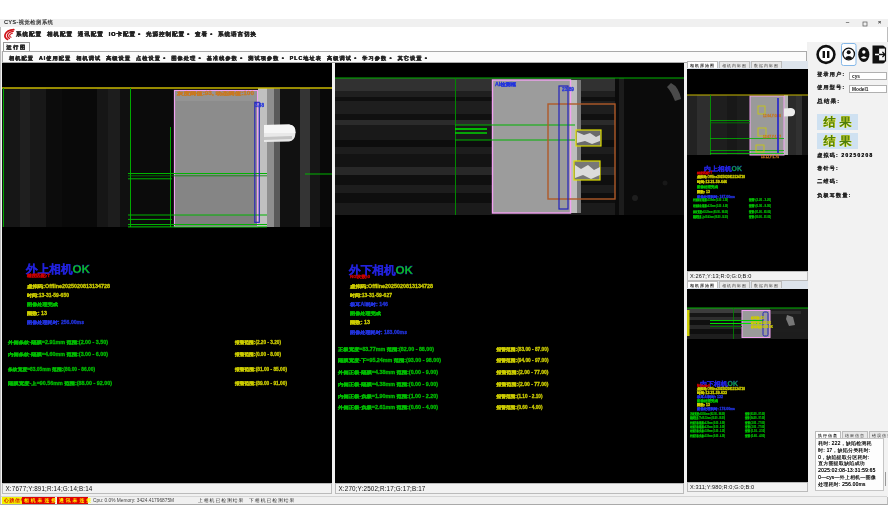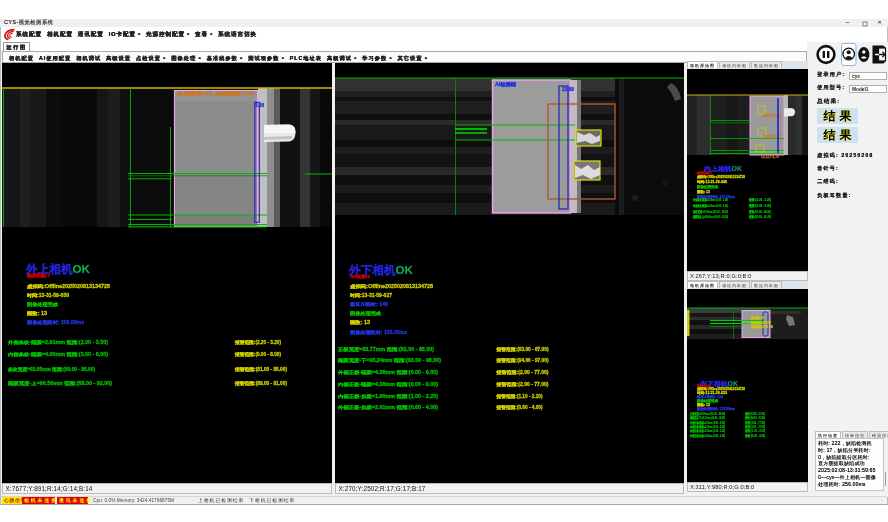--- a/index.html
+++ b/index.html
@@ -13,21 +13,21 @@
 #tab1{position:absolute;left:2px;top:0px;width:27px;height:9px;background:#fdfdfd;border:1px solid #9a9a9a;border-bottom:none;letter-spacing:1.6px;font-size:5.2px;font-weight:bold;color:#222;text-align:center;line-height:9px;}
 #toolbar{position:absolute;left:2px;top:51px;width:805px;height:12px;background:#fbfbfb;border:1px solid #aaa;letter-spacing:1.05px;font-size:5.2px;font-weight:bold;color:#222;white-space:nowrap;}
 .panel{position:absolute;background:#000;}
 .pstat{position:absolute;background:#f2f2f2;border:1px solid #bbb;color:#111;font-size:6.3px;letter-spacing:0.15px;line-height:9px;padding-left:2.5px;white-space:nowrap;}
 .rtabs{position:absolute;font-size:4px;color:#333;white-space:nowrap;width:121px;height:8px;background:#dde4ec;}
 .rtab{display:inline-block;height:7px;line-height:7px;padding:0 2px;letter-spacing:1px;background:#e8e8e8;border:1px solid #bbb;border-bottom:none;margin-right:1px;vertical-align:top;}
 .rtab.sel{background:#fff;font-weight:bold;}
 #sidebar{position:absolute;left:809px;top:42px;width:79px;height:455px;background:#f2f2f2;}
 .sblab{position:absolute;letter-spacing:1.1px;font-size:5.2px;font-weight:bold;color:#222;white-space:nowrap;}
 .sbinput{position:absolute;left:40px;width:38px;height:8px;background:#fff;border:1px solid #b0b0b0;font-size:4.8px;font-weight:bold;color:#222;line-height:7px;padding-left:2px;}
-.resbox{position:absolute;left:8px;width:41px;height:16px;background:#cfe1f1;color:#000000;font-weight:bold;font-size:12px;text-align:center;line-height:16px;letter-spacing:4px;text-indent:4px;}
+.resbox{position:absolute;left:8px;width:41px;height:16px;background:#cfe1f1;color:#4d7c0f;font-weight:bold;font-size:12px;text-align:center;line-height:16px;letter-spacing:4px;text-indent:4px;margin-top:6px;}
 #infotxt{position:absolute;left:6px;top:396px;width:69px;height:53px;background:#fdfdfd;border:1px solid #c5c5c5;letter-spacing:0.2px;font-size:5px;white-space:nowrap;overflow:hidden;line-height:6.8px;color:#111;padding:1px 0 0 2px;}
 #appstatus{position:absolute;left:1px;top:496px;width:886px;height:8px;background:#f0f0f0;border-top:1px solid #d5d5d5;font-size:4.8px;line-height:8px;white-space:nowrap;}
 .ast{position:absolute;top:0;height:7px;line-height:7px;padding:0 2px;font-weight:bold;letter-spacing:0.7px;}
 svg{display:block;}
 svg text{font-family:"Liberation Sans",sans-serif;}
 .menu,#toolbar,#tab1{text-shadow:0.35px 0 #222,-0.2px 0 #222;}
 .sblab{text-shadow:0.3px 0 #222;}
 #infotxt{text-shadow:0.25px 0 #111;}
 .resbox{text-shadow:0.5px 0 #f0ee30,-0.3px 0 #f0ee30,0 0.4px #f0ee30;}
 #titlebar div{text-shadow:0.25px 0 #333;}

